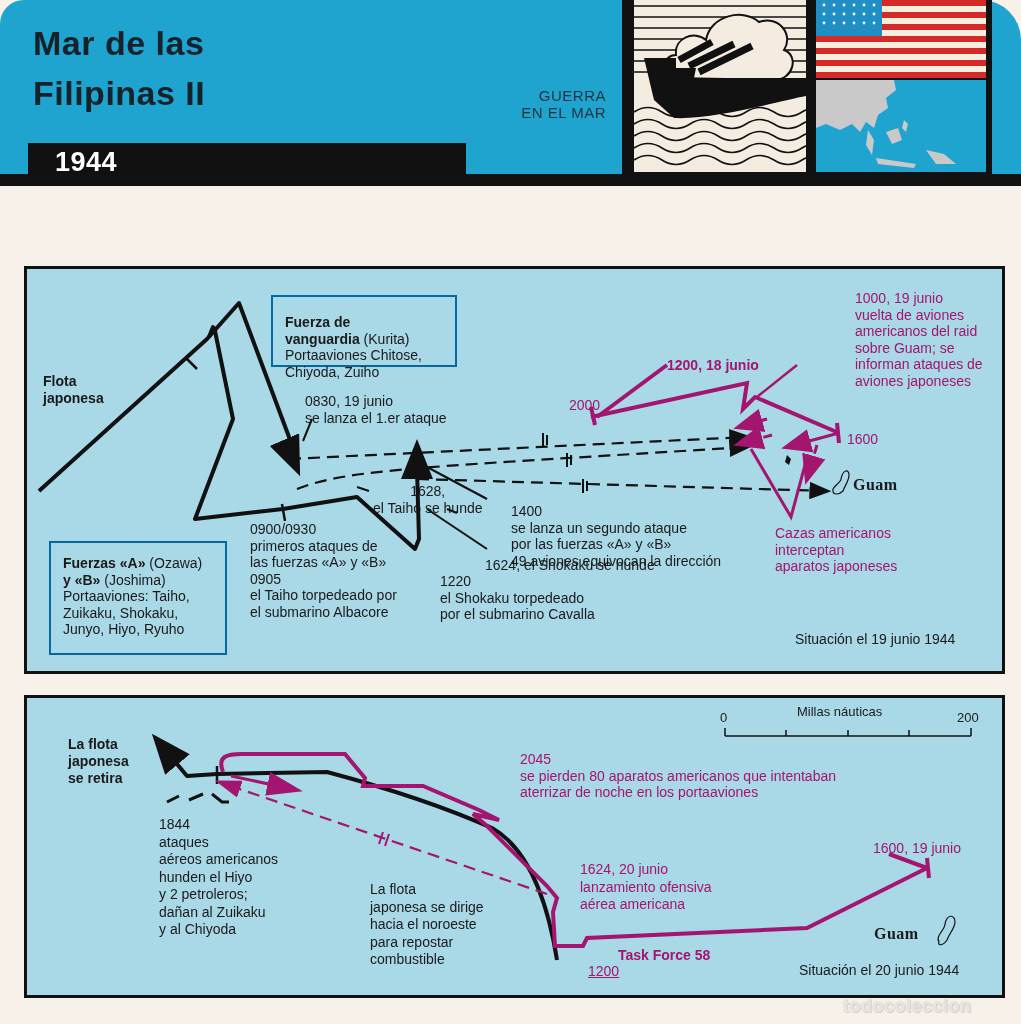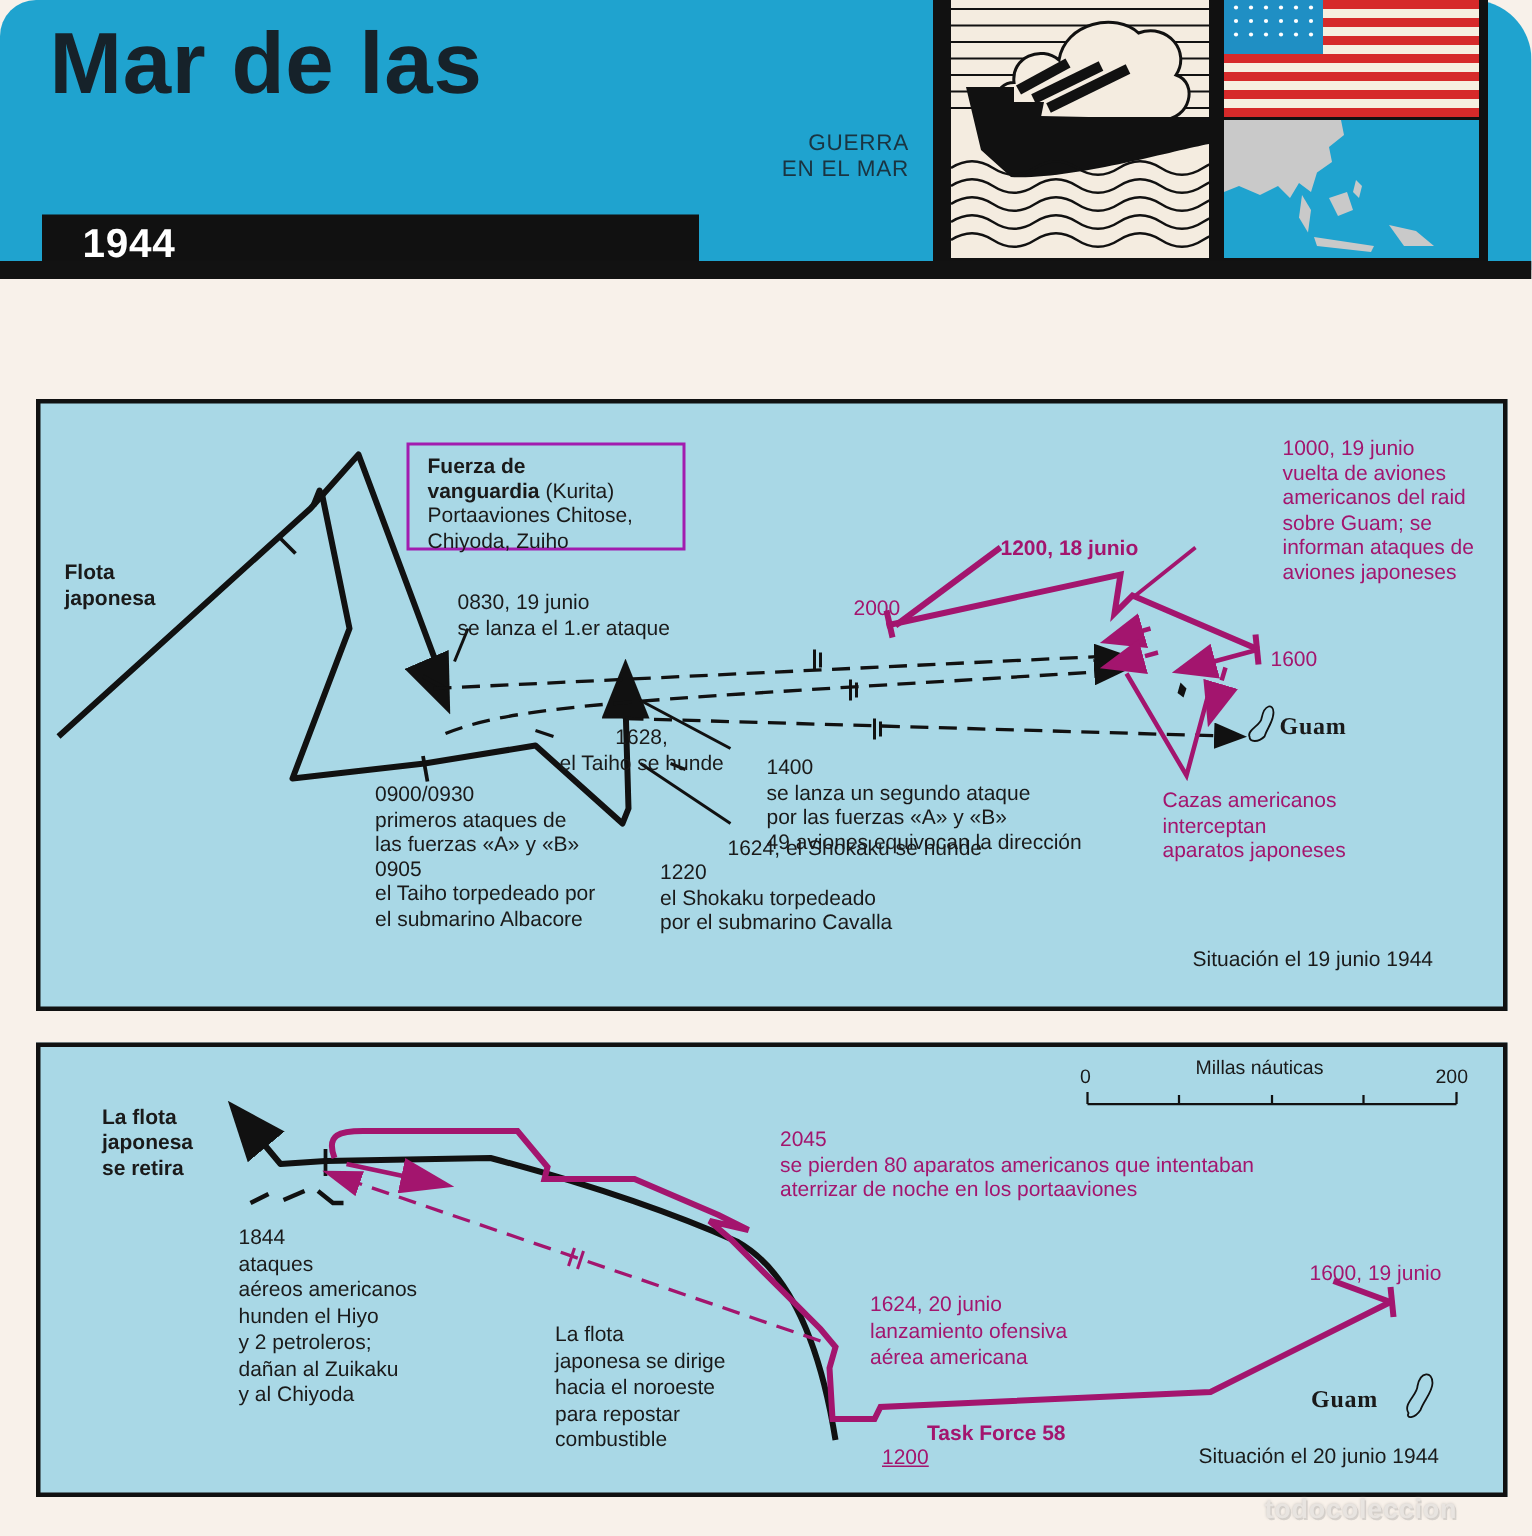--- a/index.html
+++ b/index.html
@@ -10,21 +10,21 @@
   }
   .header {
     position:absolute; left:0; top:0; width:1021px; height:180px;
     background:#1fa3cf;
     border-top-left-radius:24px; border-top-right-radius:40px;
   }
   .header-bottom-bar { position:absolute; left:0; top:174px; width:1021px; height:12px; background:#121212; }
   .title {
     position:absolute; left:33px; top:18px; margin:0;
     font-family:"Liberation Sans", sans-serif; font-weight:bold;
-    font-size:58px; line-height:50px; color:#16222a; letter-spacing:0.5px;
+    font-size:34px; line-height:50px; color:#16222a; letter-spacing:0.5px;
   }
   .year-bar { position:absolute; left:28px; top:143px; width:438px; height:38px; background:#111; }
   .year {
     position:absolute; left:55px; top:147px; font-weight:bold; font-size:27px;
     color:#fff; letter-spacing:0.5px;
   }
   .category {
     position:absolute; left:490px; top:87px; width:116px; text-align:right;
     font-size:15px; line-height:17px; color:#1a3441; letter-spacing:0.5px;
   }
@@ -38,37 +38,38 @@
     border:3px solid #111; box-sizing:border-box;
   }
   .map1 { left:24px; top:266px; width:981px; height:408px; }
   .map2 { left:24px; top:695px; width:981px; height:303px; }
   .map svg { position:absolute; left:0; top:0; }
 
   .lbl { position:absolute; font-size:14px; line-height:16.5px; color:#1a1a1a; white-space:nowrap; }
   .mag { color:#a3156e; }
   .bold { font-weight:bold; }
   .box {
-    position:absolute; border:2px solid #a21caf; padding:5px 10px 6px 12px; box-sizing:border-box;
+    position:absolute; border:2px solid #0369a1; padding:17px 10px 6px 12px; box-sizing:border-box;
     font-size:14px; line-height:16.5px; color:#1a1a1a;
   }
   .box.magbox { border-color:#a3156e; color:#a3156e; }
   .guam { font-family:"Liberation Serif", serif; font-weight:bold; font-size:16px; color:#1a1a1a; letter-spacing:0.5px; }
   .watermark {
     position:absolute; left:843px; top:996px; font-weight:bold; font-size:18px;
     color:#e8e4e0; letter-spacing:0.5px;
     text-shadow: 0 0 2px #c9c4bf, 1px 1px 0 #d8d3ce;
   }
 </style>
 </head>
 <body>
 
 <div class="header"></div>
 <h1 class="title">
   <span>Mar de las</span><br>
+  <span>Filipinas II</span>
 </h1>
 <div class="year-bar"></div>
 <div class="year">1944</div>
 <div class="category">
   <span>GUERRA</span><br>
   <span>EN EL MAR</span>
 </div>
 
 <div class="icon-panel" style="left:622px;width:370px;"></div>
 
@@ -240,20 +241,27 @@
 
   <div class="lbl" style="left:484px;top:234px;">
     <span>1400</span><br>
     <span>se lanza un segundo ataque</span><br>
     <span>por las fuerzas «A» y «B»</span><br>
     <span>49 aviones equivocan la dirección</span>
   </div>
 
   <div class="lbl" style="left:458px;top:288px;">1624, el Shokaku se hunde</div>
 
+  <div class="box" style="left:22px;top:272px;width:178px;height:114px;padding-top:12px;">
+    <b>Fuerzas «A»</b><span> (Ozawa)</span><br>
+    <b>y «B»</b><span> (Joshima)</span><br>
+    <span>Portaaviones: Taiho,</span><br>
+    <span>Zuikaku, Shokaku,</span><br>
+    <span>Junyo, Hiyo, Ryuho</span>
+  </div>
 
   <div class="lbl" style="left:223px;top:252px;">
     <span>0900/0930</span><br>
     <span>primeros ataques de</span><br>
     <span>las fuerzas «A» y «B»</span><br>
     <span>0905</span><br>
     <span>el Taiho torpedeado por</span><br>
     <span>el submarino Albacore</span>
   </div>
 

